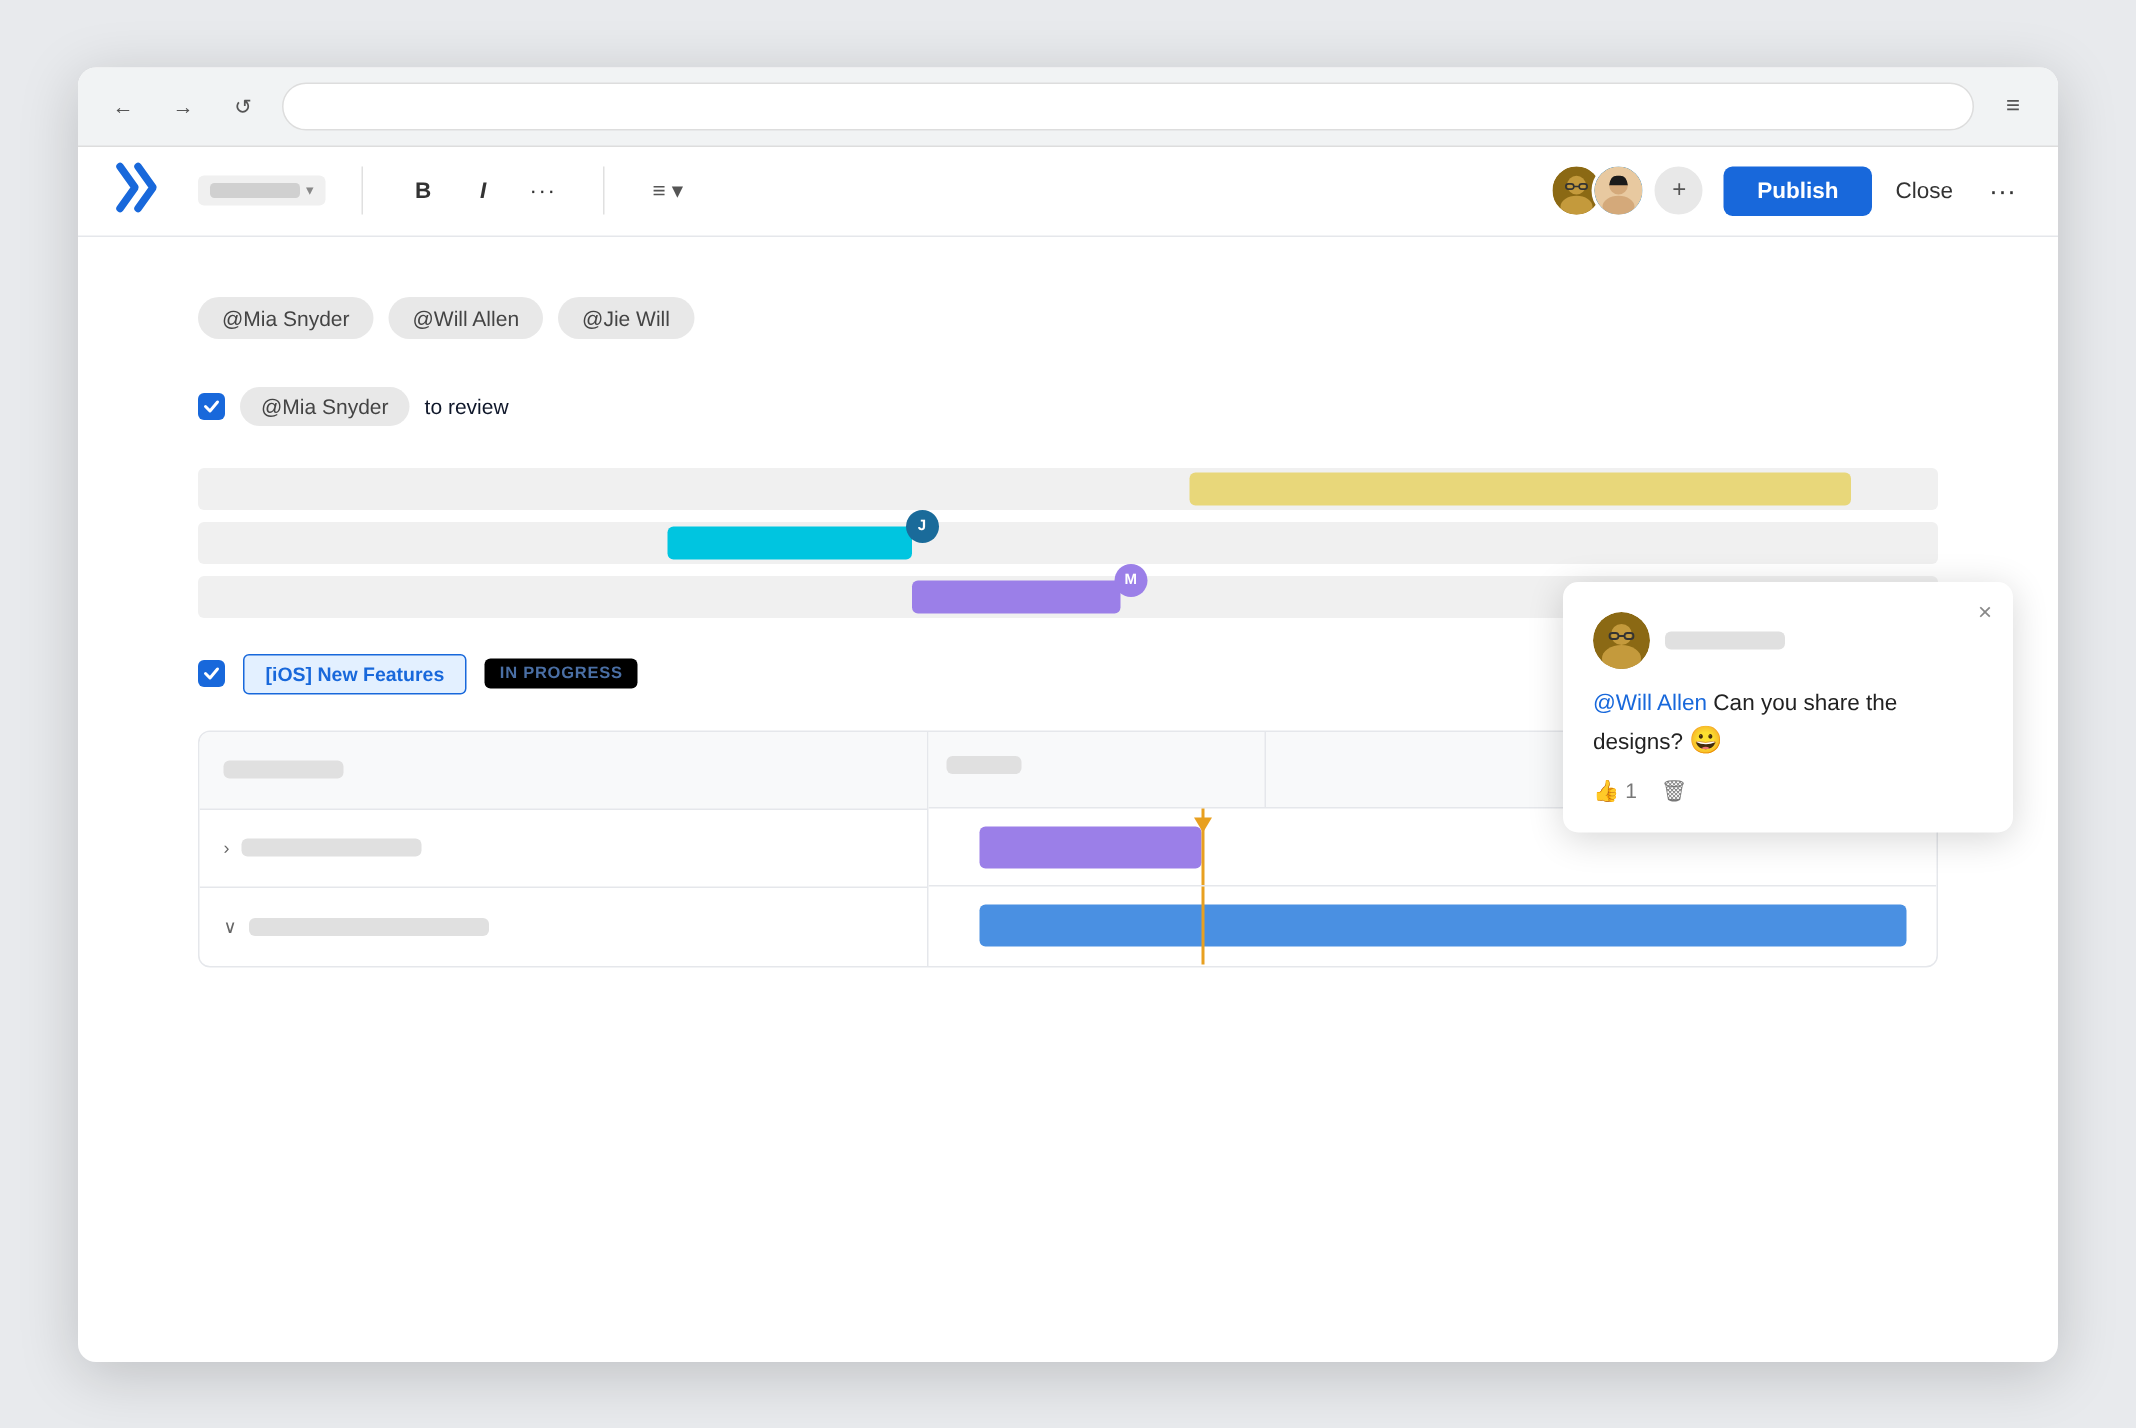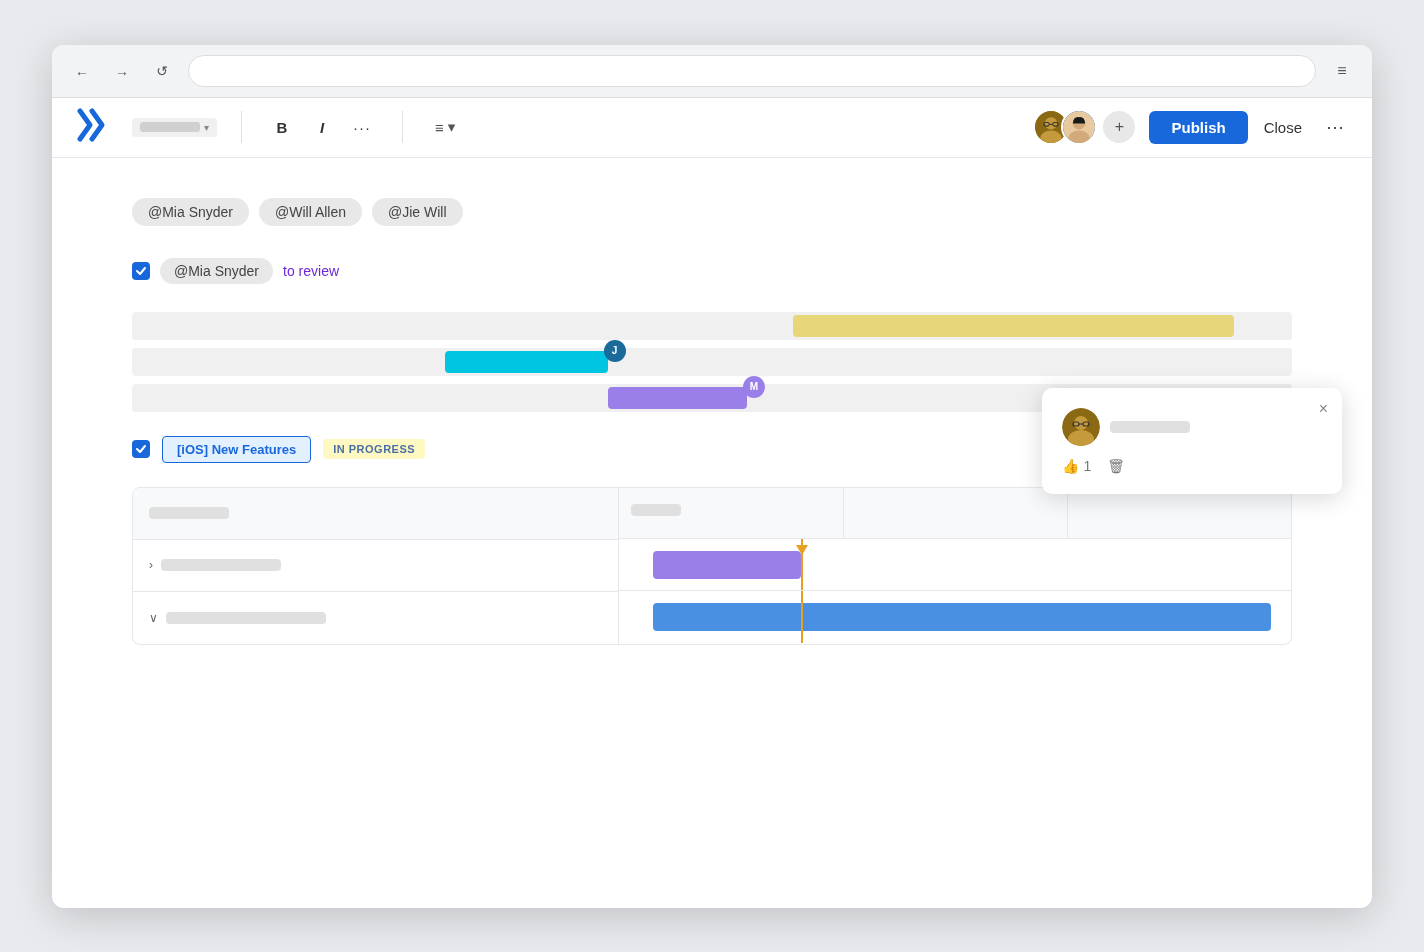--- a/index.html
+++ b/index.html
@@ -198,21 +198,21 @@
     .checkbox svg { width: 12px; height: 12px; }
     .task-mention {
       background: #e8e8e8;
       border-radius: 20px;
       padding: 5px 14px;
       font-size: 14px;
       color: #444;
     }
     .task-text {
       font-size: 14px;
-      color: #6d28d9;
+      color: #0f172a;
     }
     
     .gantt-placeholder {
       margin-bottom: 24px;
       position: relative;
     }
     .gantt-row {
       display: flex; align-items: center;
       height: 28px;
       margin-bottom: 8px;
@@ -273,21 +273,21 @@
     .task-badge {
       background: #e3f0ff;
       color: #1868db;
       font-size: 13px;
       font-weight: 600;
       padding: 5px 14px;
       border-radius: 4px;
       border: 1.5px solid #1868db;
     }
     .status-badge {
-      background: #fef9c3;
+      background: #000000;
       color: #4a6fa5;
       font-size: 11px;
       font-weight: 700;
       padding: 4px 10px;
       border-radius: 4px;
       letter-spacing: 0.5px;
     }
     
     .bottom-table {
       border: 1px solid #e5e7eb;
@@ -608,20 +608,23 @@
             <circle cx="19" cy="15" r="7" fill="#c49a3c"></circle>
             <ellipse cx="19" cy="31" rx="13" ry="9" fill="#c49a3c"></ellipse>
             <rect x="11" y="14" width="6" height="4" rx="2" fill="none" stroke="#333" stroke-width="1.2"></rect>
             <rect x="21" y="14" width="6" height="4" rx="2" fill="none" stroke="#333" stroke-width="1.2"></rect>
             <line x1="17" y1="16" x2="21" y2="16" stroke="#333" stroke-width="1.2"></line>
           </svg>
         </div>
         <div class="comment-user-name-bar"></div>
       </div>
 
+      <div class="comment-body">
+        <span class="comment-mention">@Will Allen</span><span> Can you share the designs?</span> <span class="emoji">😀</span>
+      </div>
 
       <div class="comment-footer">
         <button class="comment-action">
           <span>👍</span>
           <span>1</span>
         </button>
         <button class="comment-action">
           <span>🗑</span>
         </button>
       </div>

